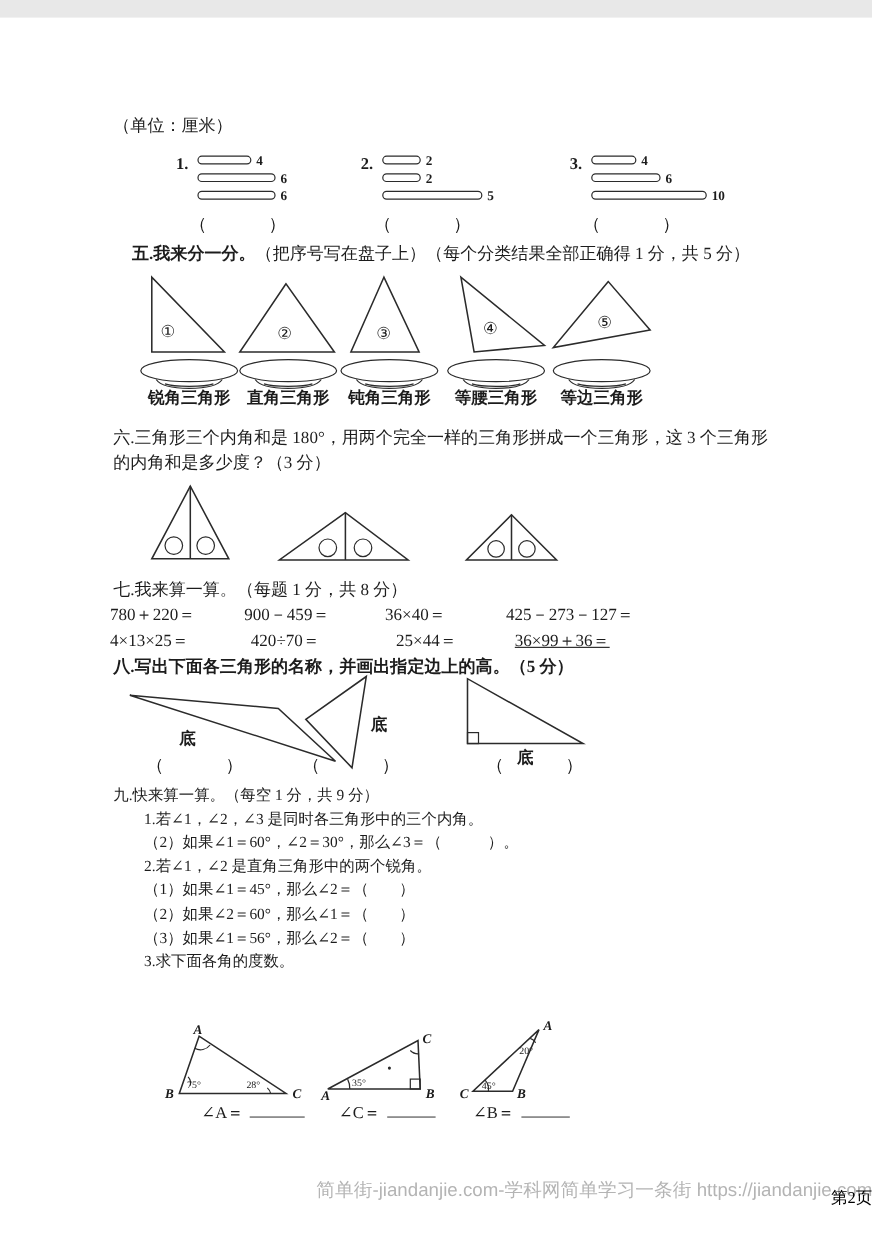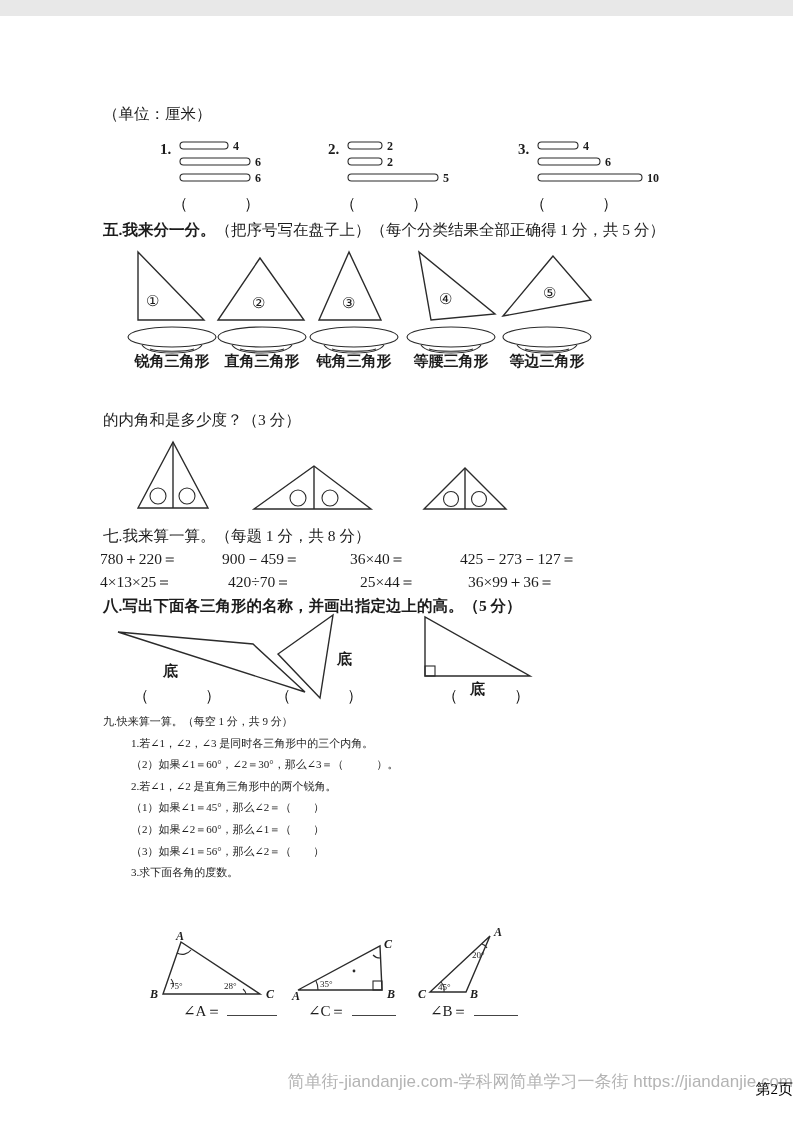--- a/index.html
+++ b/index.html
@@ -11,21 +11,21 @@
   svg .ln{stroke:#2b2b2b;stroke-width:1.4;fill:none;}
   svg .thin{stroke:#2b2b2b;stroke-width:1.1;fill:none;}
   svg text{fill:#1c1c1c;font-family:"Liberation Serif","DejaVu Serif",serif;}
   .gnum{font-size:15px;font-weight:bold;}
   .blen{font-size:12px;font-weight:bold;}
   .blank{font-size:16px;letter-spacing:2px;}
   .s5col{position:absolute;top:232px;width:100px;text-align:center;}
   .s5lab{position:relative;top:104px;font-size:15px;font-weight:bold;}
   .eqrow{position:absolute;left:100px;display:grid;grid-template-columns:122px 128px 110px auto;font-size:15.5px;}
   .q{position:absolute;left:103px;width:620px;}
-  .q p{margin:0;height:21.6px;font-size:11px;white-space:nowrap;}
+  .q p{margin:0;height:21.6px;font-size:14px;white-space:nowrap;}
   .ind{padding-left:28px;}
   .ans{position:absolute;font-size:15px;white-space:nowrap;}
   .uline{display:inline-block;width:50px;border-bottom:1.4px solid #444;height:13px;margin-left:6px;}
   .vlab{font-size:12px;font-style:italic;font-weight:bold;}
   .alab{font-size:9px;}
   .wm{position:absolute;top:1054px;left:0;width:100%;text-align:right;color:#b4b4b4;
       font-family:Liberation Sans, sans-serif;font-size:17px;}
   .pgnum{position:absolute;top:1064px;left:0;width:100%;text-align:right;color:#000;
          font-size:15px;font-weight:normal;}
 </style>
@@ -68,21 +68,21 @@
       <rect class="thin" x="22" y="4" width="40" height="7" rx="3.5"></rect>
       <text class="blen" x="67" y="12">4</text>
       <rect class="thin" x="22" y="20" width="62" height="7" rx="3.5"></rect>
       <text class="blen" x="89" y="28">6</text>
       <rect class="thin" x="22" y="36" width="104" height="7" rx="3.5"></rect>
       <text class="blen" x="131" y="44">10</text>
     </svg>
     <div class="blank" style="margin:56px 0 0 14px;">（　　　）</div>
   </div>
 
-  <div class="t" style="left:103px;top:204px;"><span class="b">五.我来分一分。</span><span>（把序号写在盘子上）（每个分类结果全部正确得 1 分，共 5 分）</span></div>
+  <div class="t" style="left:120px;top:204px;"><span class="b">五.我来分一分。</span><span>（把序号写在盘子上）（每个分类结果全部正确得 1 分，共 5 分）</span></div>
 
   <div class="s5col" style="left:122px;">
     <svg width="100" height="74" style="left:0;top:2px;">
       <polygon class="ln" points="16,2 16,70 82,70"></polygon>
       <text x="24" y="56" font-size="15">①</text>
     </svg>
     <svg width="100" height="28" style="left:0;top:78px;">
       <ellipse class="thin" cx="50" cy="11" rx="44" ry="10"></ellipse>
       <path class="thin" d="M 20,19 C 24,25 34,27 50,27 C 66,27 76,25 80,19"></path>
       <path class="thin" d="M 28,23 C 36,26 64,26 72,23"></path>
@@ -135,20 +135,21 @@
       <text x="46" y="48" font-size="15">⑤</text>
     </svg>
     <svg width="100" height="28" style="left:0;top:78px;">
       <ellipse class="thin" cx="50" cy="11" rx="44" ry="10"></ellipse>
       <path class="thin" d="M 20,19 C 24,25 34,27 50,27 C 66,27 76,25 80,19"></path>
       <path class="thin" d="M 28,23 C 36,26 64,26 72,23"></path>
     </svg>
     <div class="s5lab">等边三角形</div>
   </div>
 
+  <div class="t" style="left:103px;top:372px;">六.三角形三个内角和是 180°，用两个完全一样的三角形拼成一个三角形，这 3 个三角形</div>
   <div class="t" style="left:103px;top:394px;">的内角和是多少度？（3 分）</div>
 
   <svg style="left:135px;top:424px;" width="78" height="72">
     <polygon class="ln" points="38,2 3,68 73,68"></polygon>
     <line class="ln" x1="38" y1="2" x2="38" y2="68"></line>
     <circle class="thin" cx="23" cy="56" r="8"></circle>
     <circle class="thin" cx="52" cy="56" r="8"></circle>
   </svg>
   <svg style="left:252px;top:448px;" width="124" height="48">
     <polygon class="ln" points="62,2 2,45 119,45"></polygon>
@@ -167,21 +168,21 @@
   <div class="eqrow" style="top:533px;">
     <span>780＋220＝</span>
     <span>900－459＝</span>
     <span>36×40＝</span>
     <span>425－273－127＝</span>
   </div>
   <div class="eqrow" style="top:556px;">
     <span>4×13×25＝</span>
     <span style="padding-left:6px;">420÷70＝</span>
     <span style="padding-left:10px;">25×44＝</span>
-    <span style="padding-left:8px;">36×99＋36＝</span>
+    <span style="padding-left:8px;text-decoration:underline;">36×99＋36＝</span>
   </div>
 
   <div class="t b" style="left:103px;top:580px;">八.写出下面各三角形的名称，并画出指定边上的高。（5 分）</div>
 
   <svg style="left:115px;top:602px;" width="195" height="80">
     <polygon class="ln" points="3,14 138,26 190,74"></polygon>
     <text x="48" y="58" font-size="15" font-weight="bold">底</text>
   </svg>
   <svg style="left:275px;top:596px;" width="115" height="92">
     <polygon class="ln" points="58,3 3,42 45,86"></polygon>

